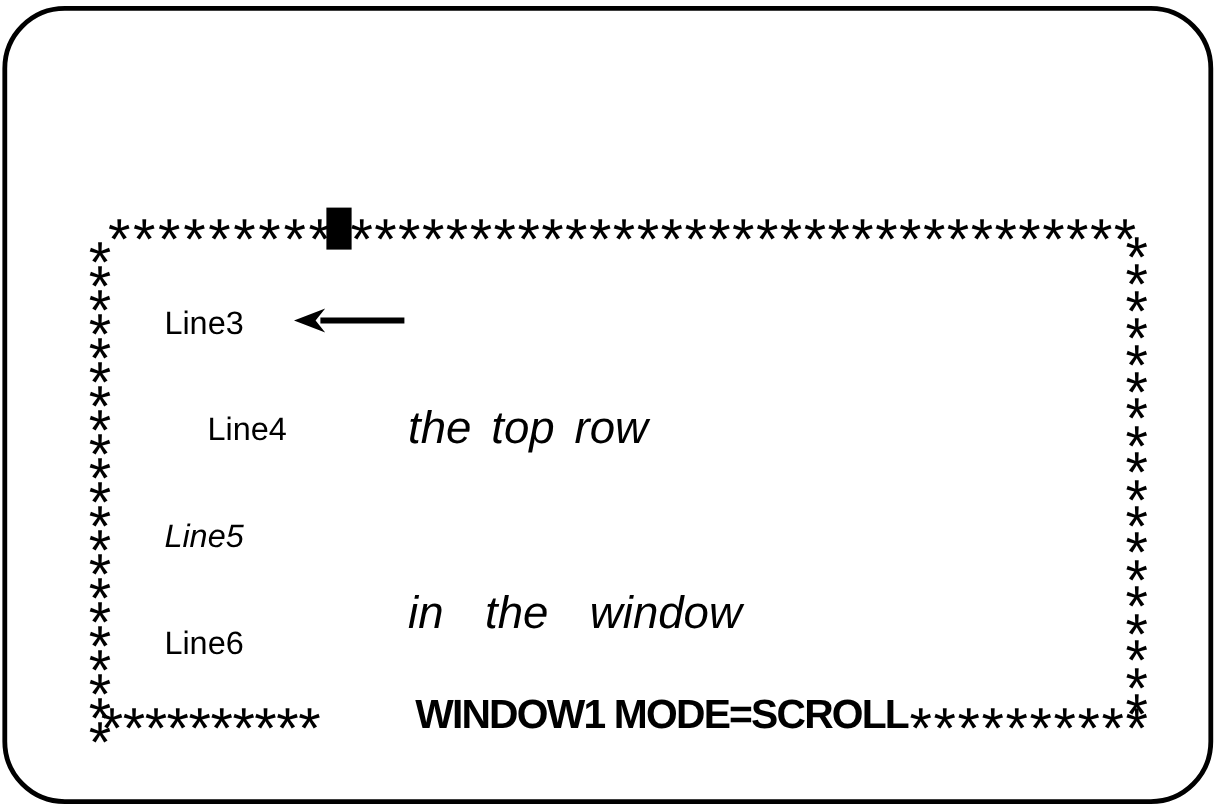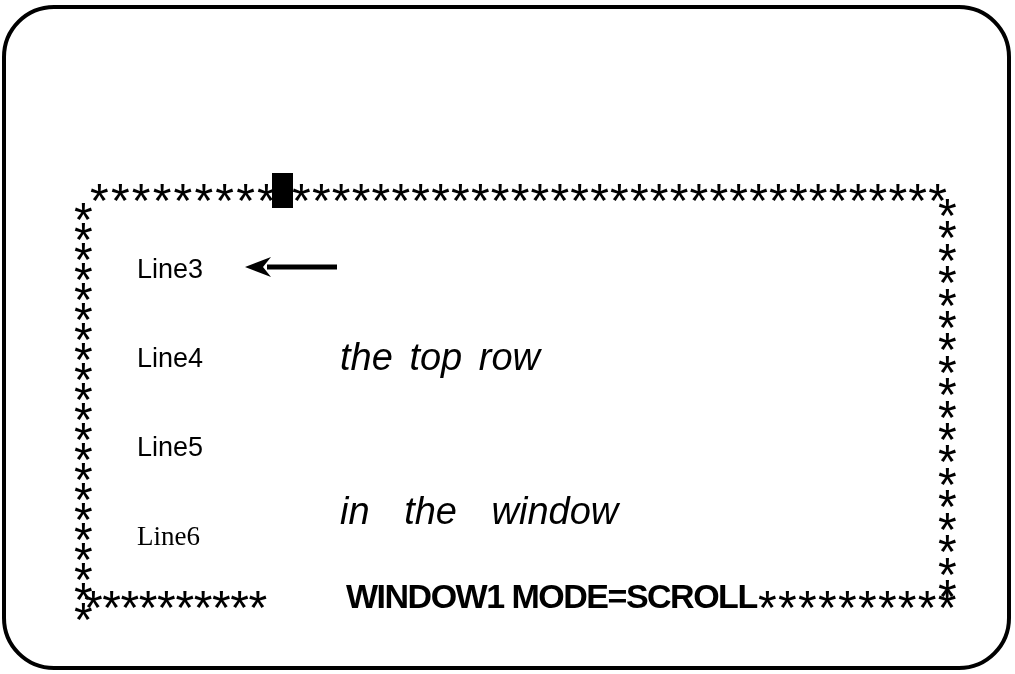--- a/index.html
+++ b/index.html
@@ -60,23 +60,23 @@
   }
   
   .content-line {
     position: absolute;
     left: 137px;
     font-size: 27px;
     line-height: 42px;
     white-space: pre;
   }
   .line-1 { top: 248px; }
-  .line-2 { top: 337px; }
-  .line-3 { top: 426px; }
-  .line-4 { top: 515px; font-family: Liberation Serif, serif; }
+  .line-2 { top: 337px; margin-left: 36px; }
+  .line-3 { top: 426px; font-style: italic; }
+  .line-4 { top: 515px; }
   
   .annotation {
     position: absolute;
     left: 340px; top: 242px;
     font-size: 38px;
     font-style: italic;
     line-height: 46px;
     white-space: pre;
   }
   .ann-1 { letter-spacing: -0.5px; }

